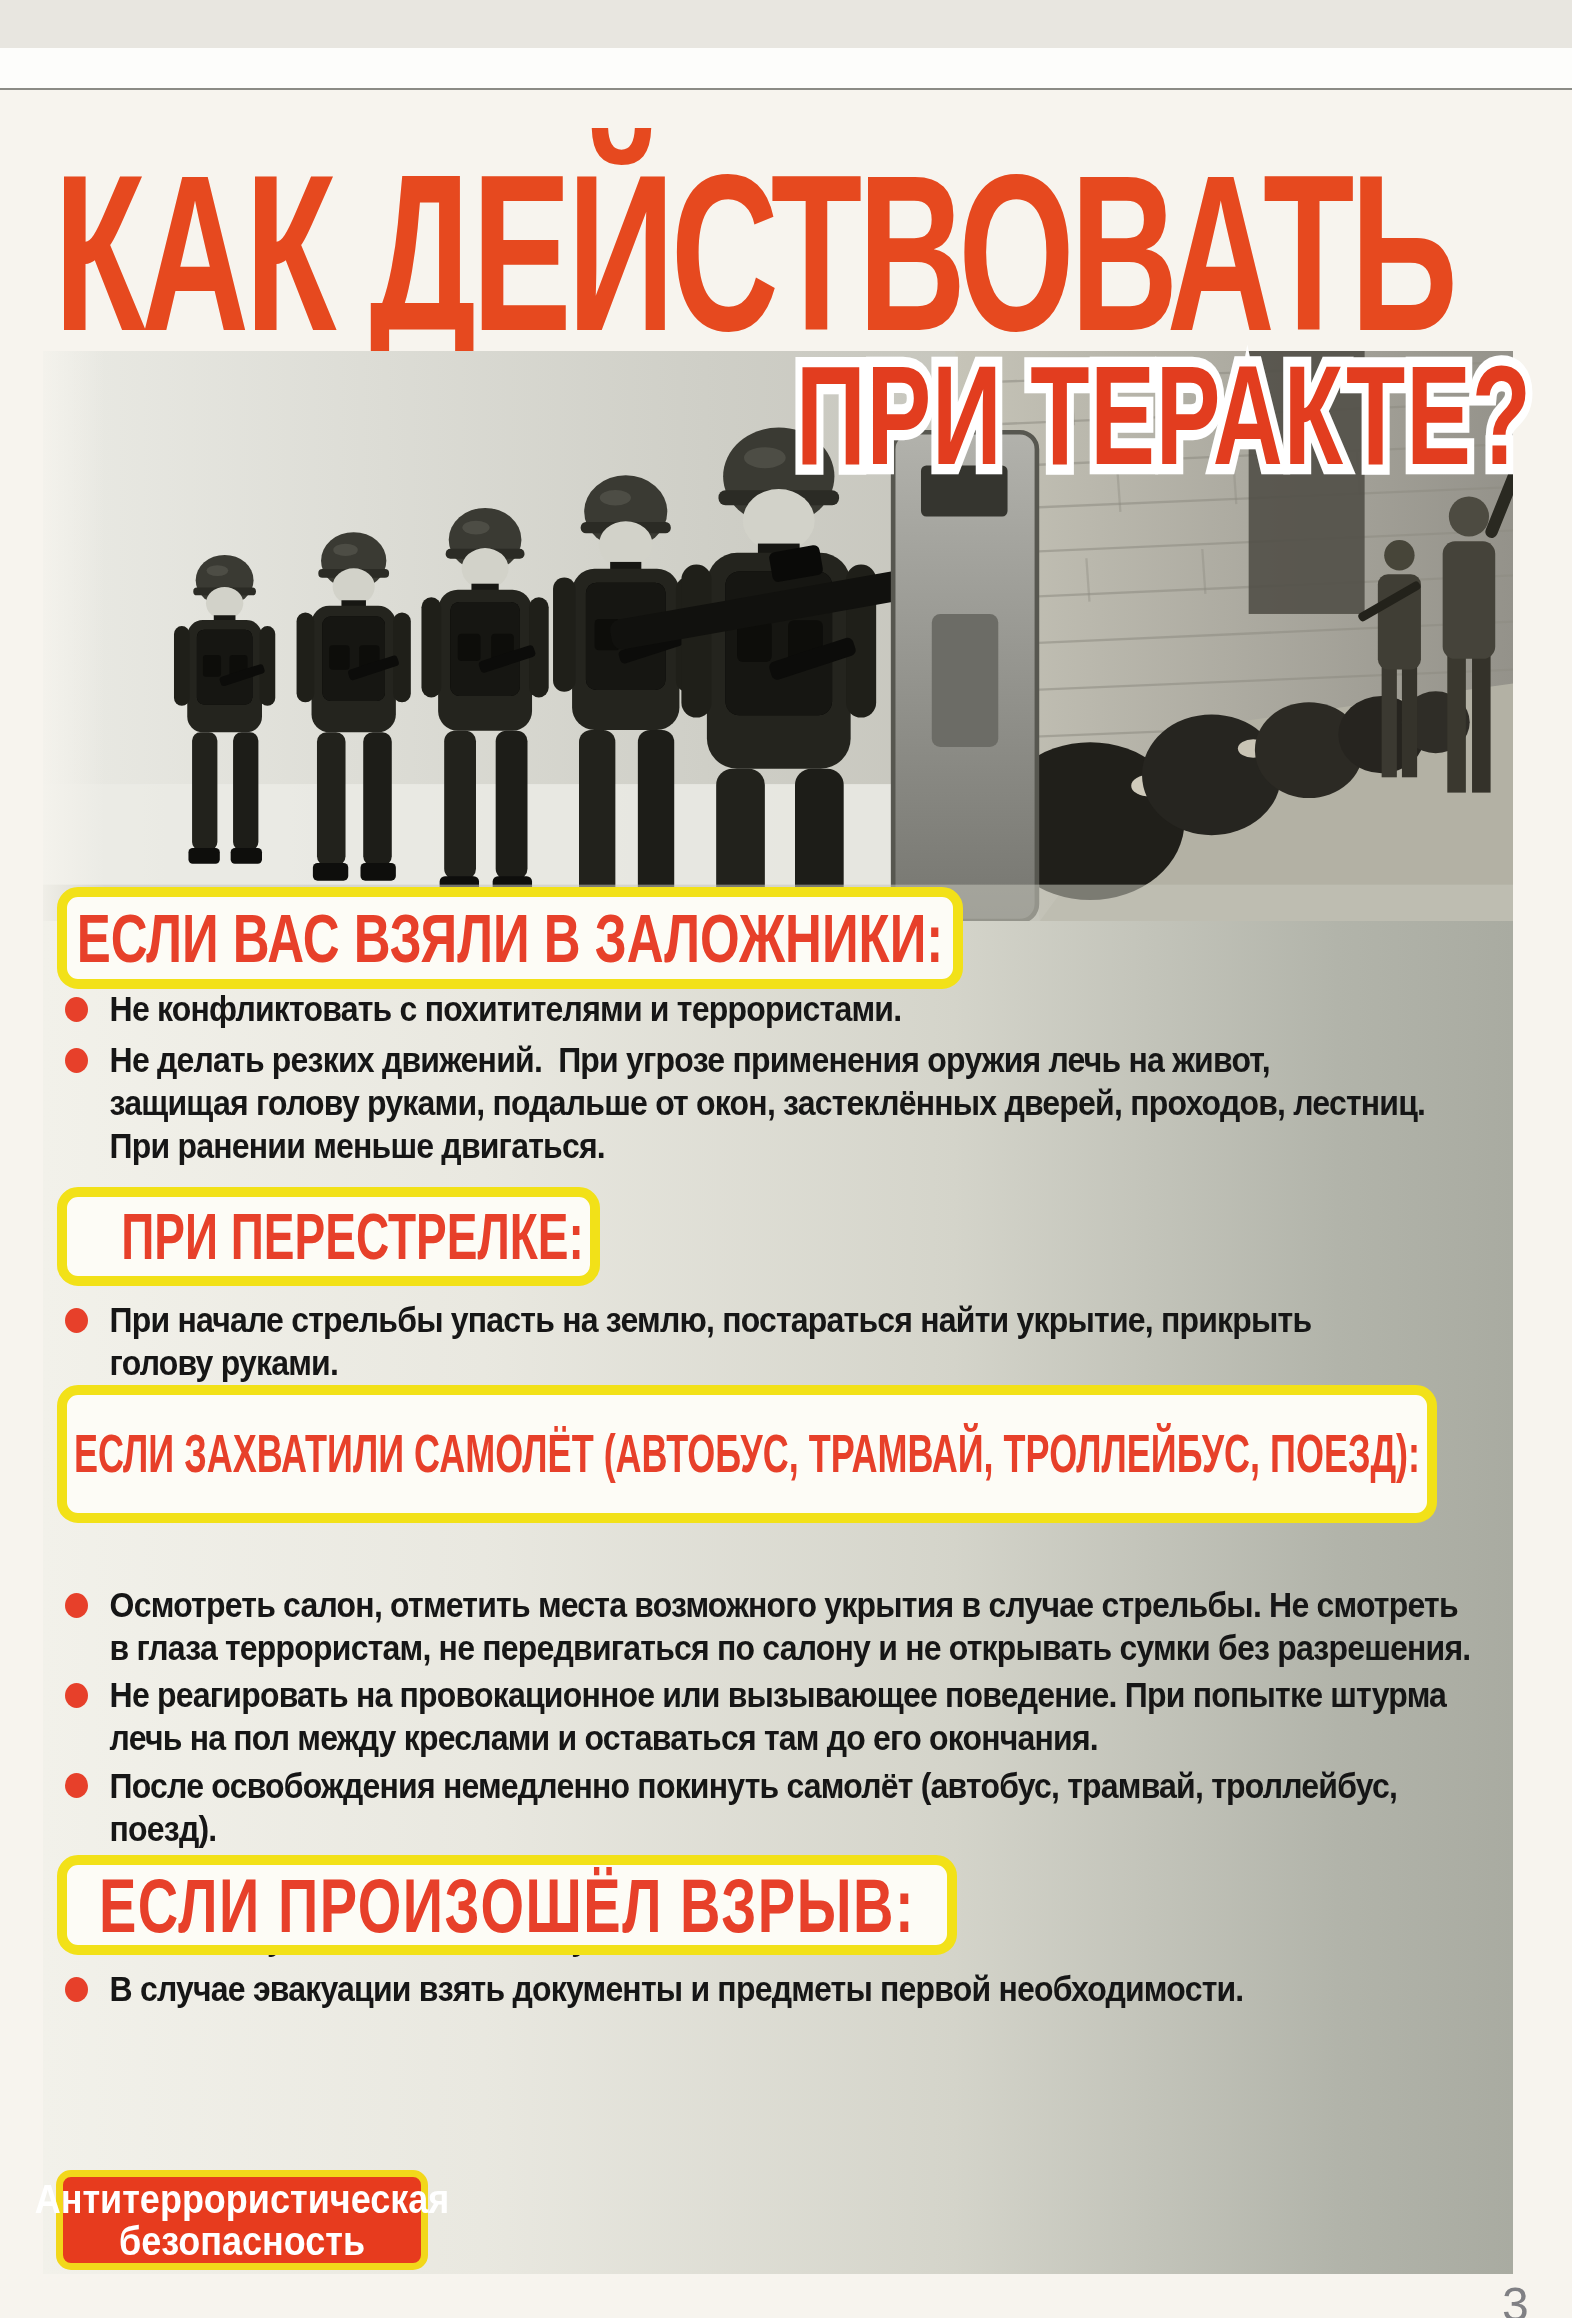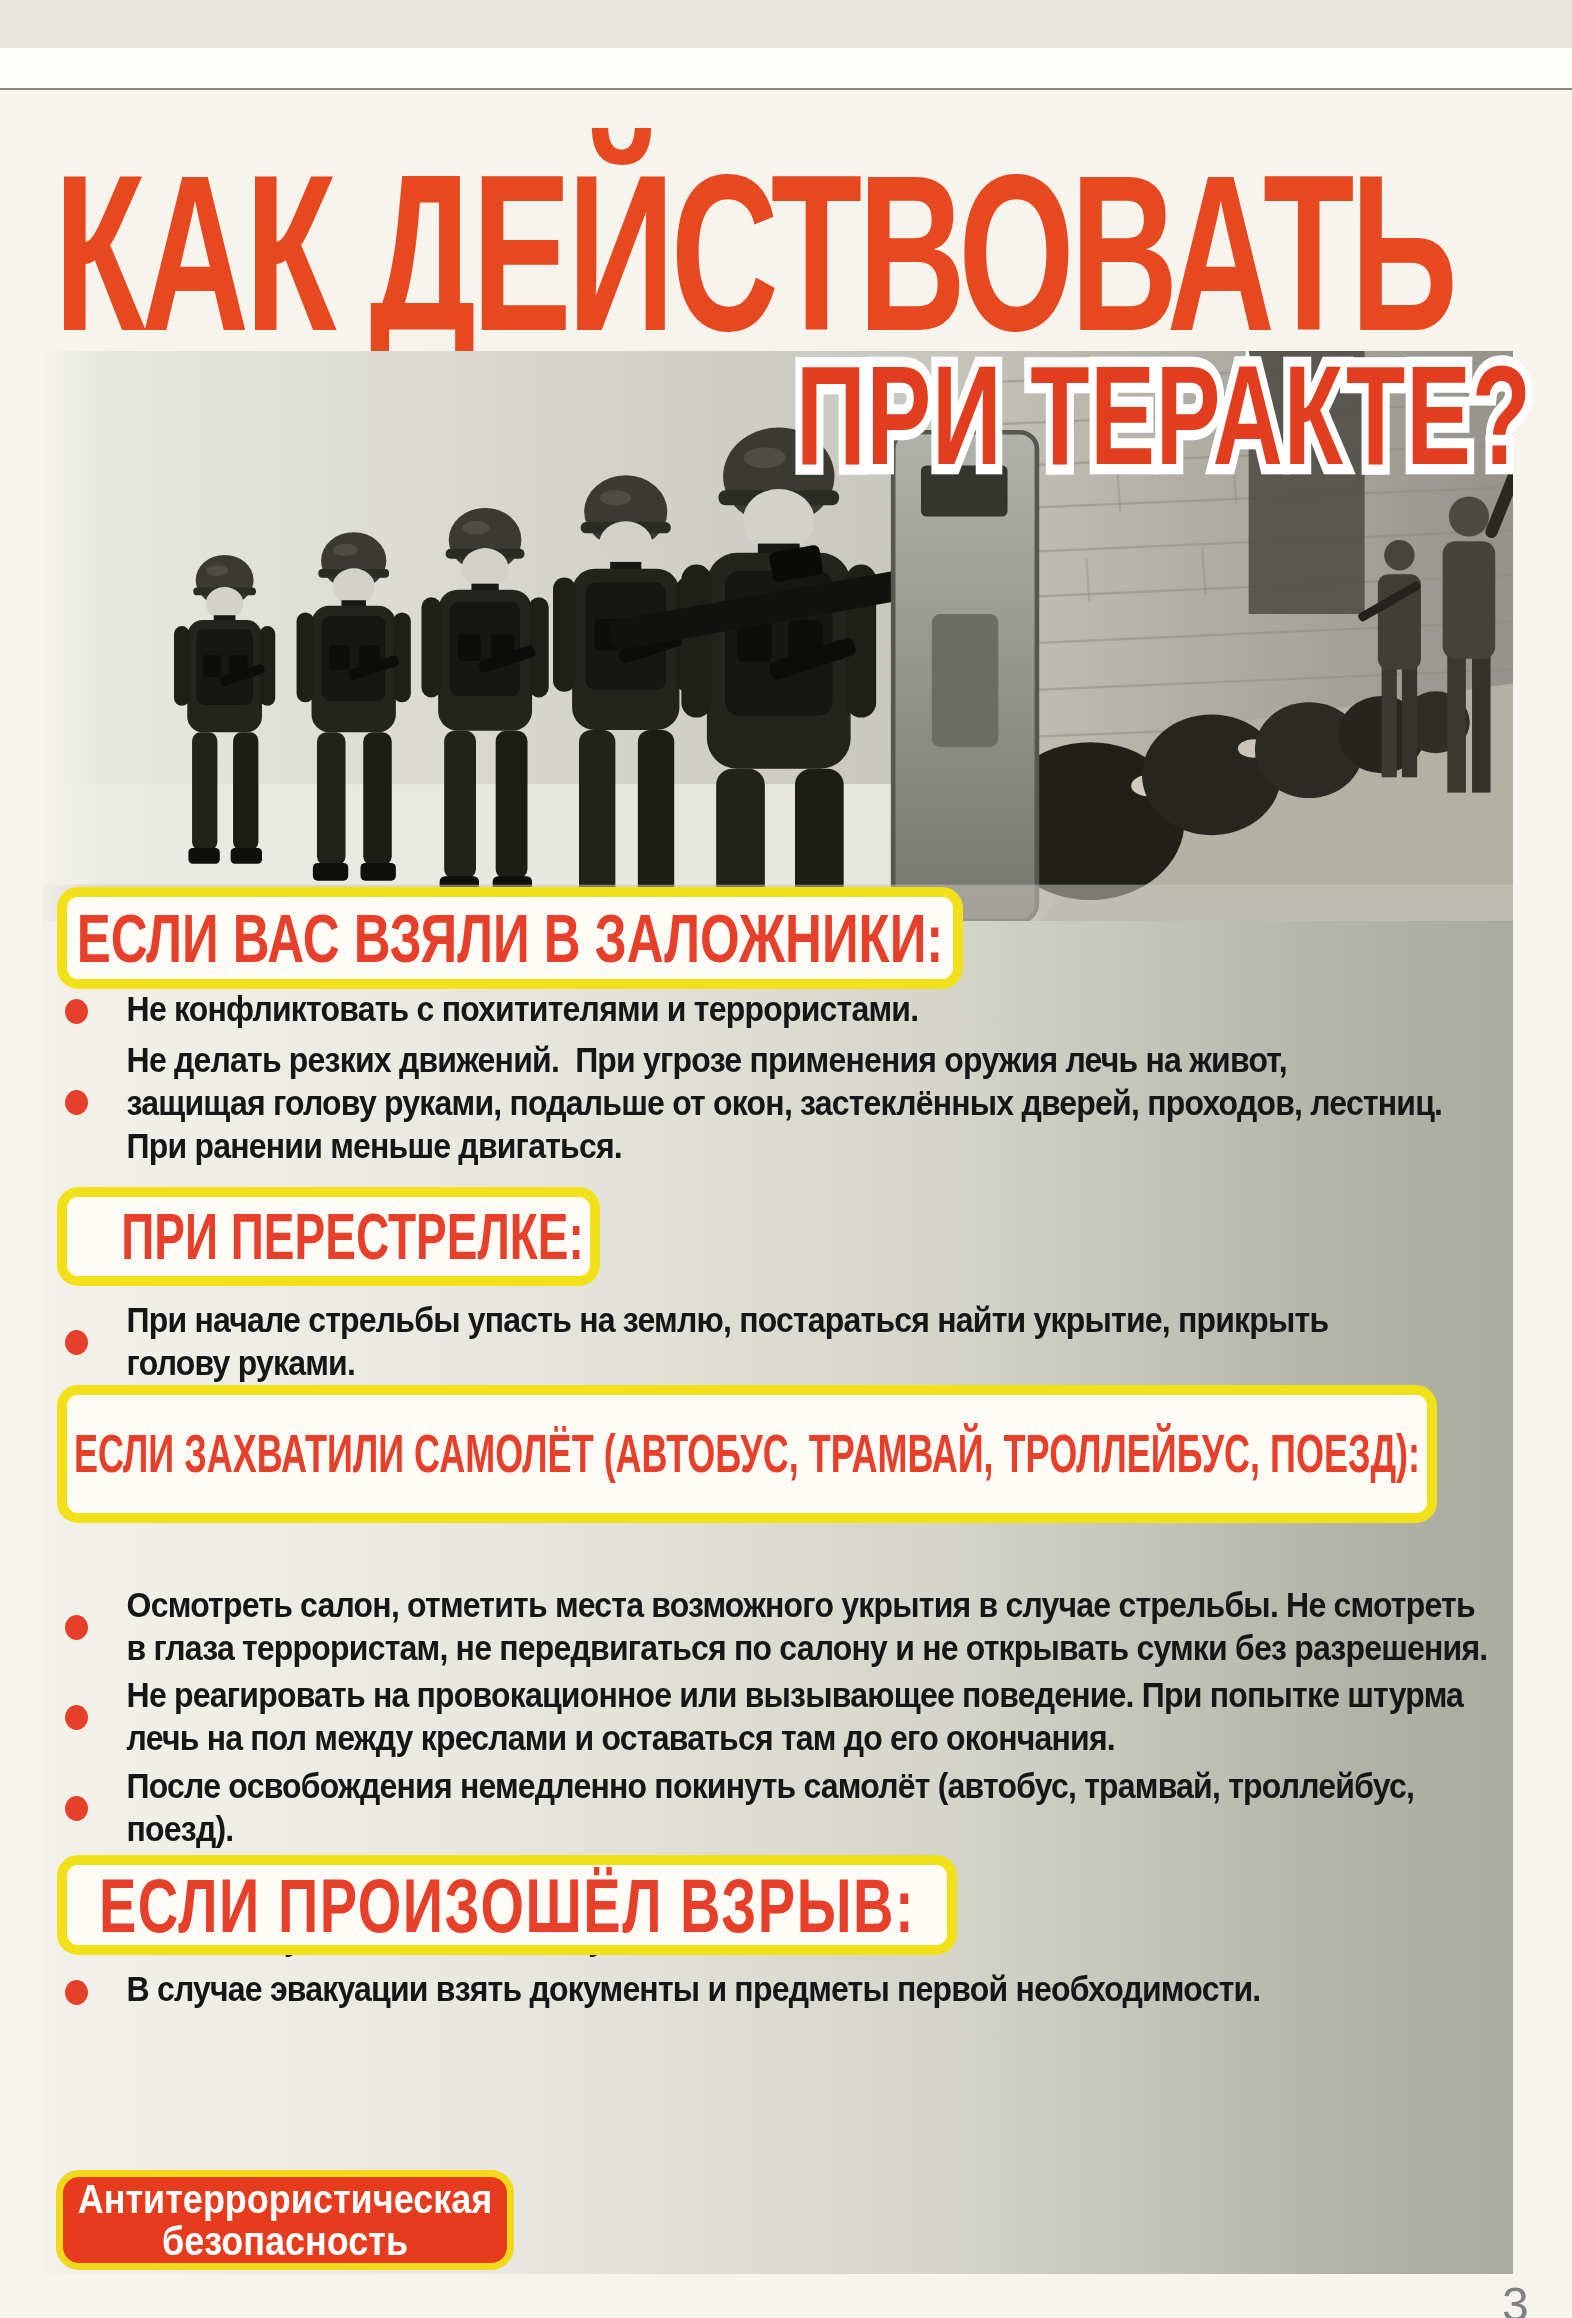--- a/index.html
+++ b/index.html
@@ -55,32 +55,32 @@
   #box3 .box-heading { font-size:36px; transform:scale(1,1.50); }
   #box4 { left:57px;  top:1807px; width:900px; height:100px; }
   #box4 .box-heading { font-size:56px; letter-spacing:1.5px; transform:scale(1,1.35); }
 
   
   .bullets { left:65px; width:1468px; z-index:3; }
   #bullets1 { top:940px; }
   #bullets2 { top:1251px; }
   #bullets3 { top:1536px; }
   #bullets4 { top:1869px; }
-  .bullet { display:flex; align-items:center; margin-bottom:12.4px;gap:17px; }
+  .bullet { display:flex; align-items:flex-start; margin-bottom:12.4px; }
   .dot { flex:none; width:23px; height:25px; border-radius:50%; background:#e7402a; margin-top:8.5px; }
   .btext {
     margin-left:21.6px; font-size:32px; line-height:39px; font-weight:700;
     color:#161616; letter-spacing:-0.8px; white-space:pre;
     transform:scaleY(1.1); transform-origin:0 0;
   }
 
   
   .badge {
-    box-sizing:border-box; left:56px; top:2122px; width:458px; height:100px;
-    background:#e73b1e; border:7.7px solid #f2d71a; border-radius:23px;
+    box-sizing:border-box; left:56px; top:2122px; width:372px; height:100px;
+    background:#e73b1e; border:7.7px solid #f2d71a; border-radius:15px;
     display:flex; flex-direction:column; align-items:center; justify-content:center;
     z-index:6;
   }
   .badge-line {
     color:#ffffff; font-weight:700; font-size:36px; line-height:42px;
     white-space:pre; transform:scaleY(1.15);
   }
 
   .page-number { left:1502px; top:2229px; font-size:48px; color:#808084; }
 </style>

